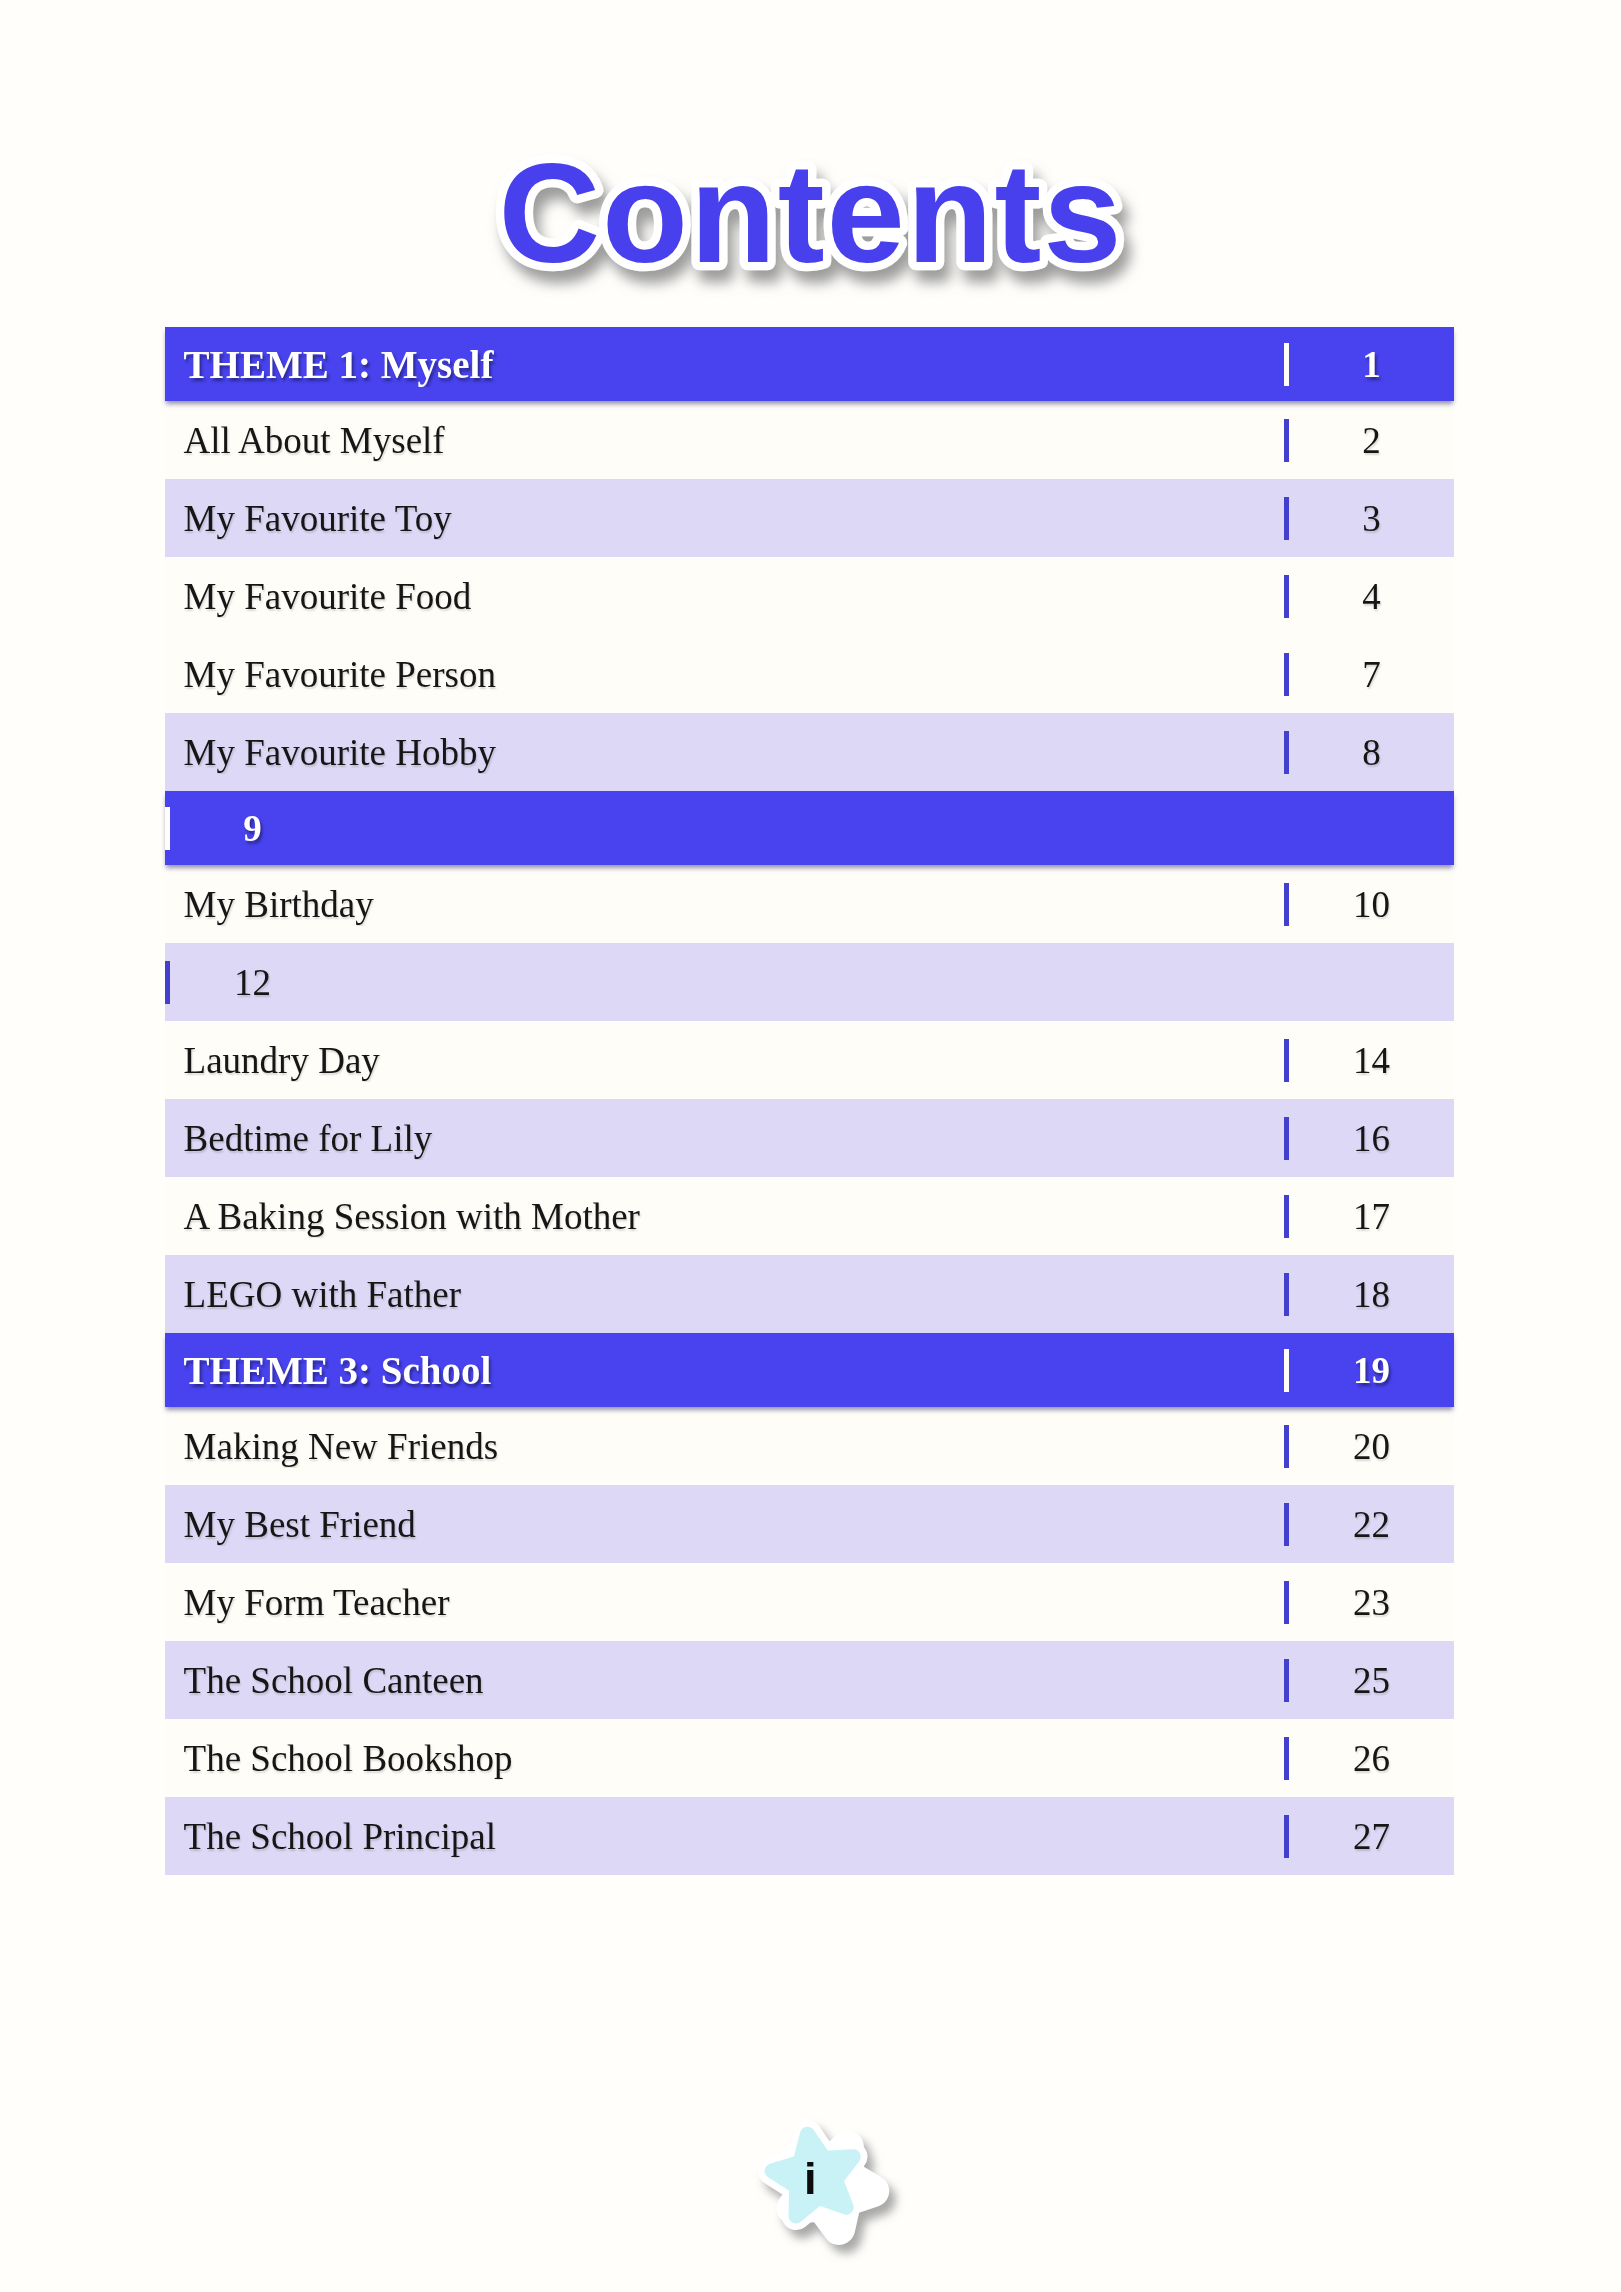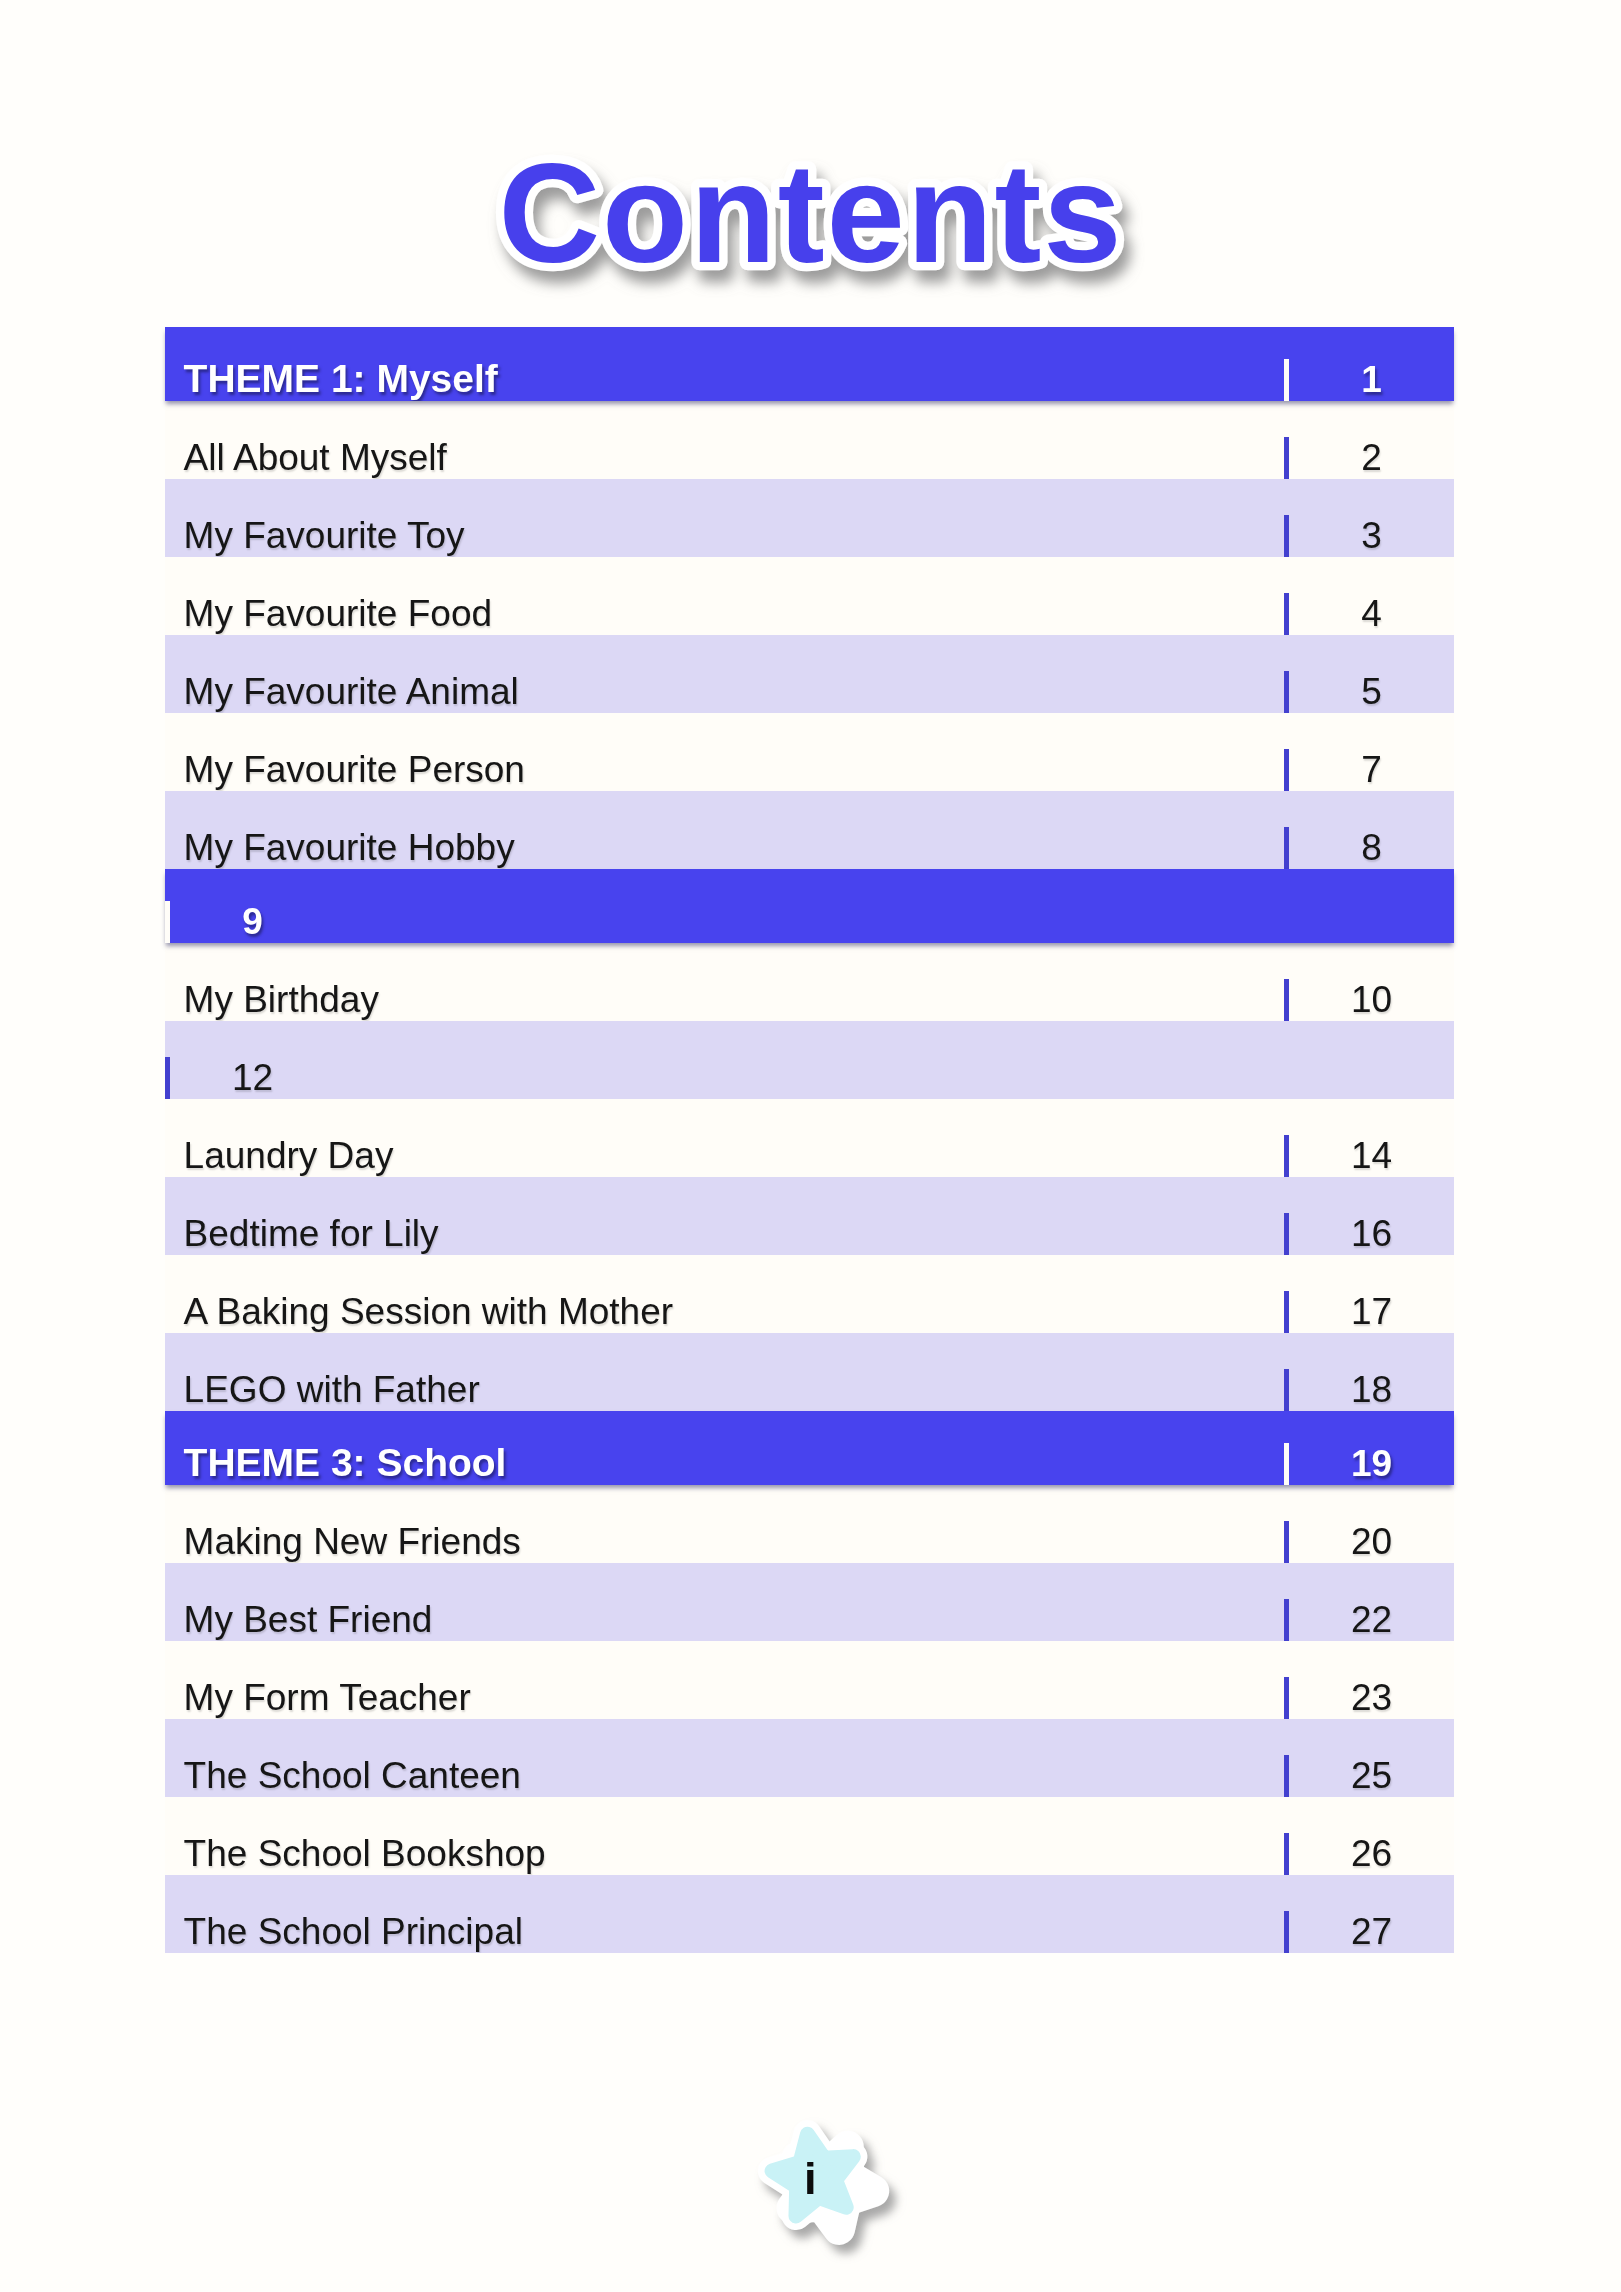--- a/index.html
+++ b/index.html
@@ -34,21 +34,21 @@
     fill:var(--title-blue);
     stroke:#ffffff;
     stroke-width:18px;
     paint-order:stroke;
     stroke-linejoin:round;
   }
   
   .toc{
     position:absolute;left:165px;top:327px;width:1289px;
   }
-  .row{display:flex;align-items:flex-end;}
+  .row{display:flex;align-items:center;font-family:Liberation Serif, serif;}
   .row.item{height:78px;}
   .row.theme{
     height:74px;
     background:var(--header-blue);
     box-shadow:0 3.7px 4.6px -0.9px rgba(60,60,110,0.55);
     position:relative;z-index:1;
   }
   .row.white{background:var(--row-white);}
   .row.lav{background:var(--row-lavender);}
   .cell-title{
@@ -114,24 +114,20 @@
         <div class="cell-title">All About Myself</div>
         <div class="cell-page">2</div>
       </div>
       <div class="row item lav">
         <div class="cell-title">My Favourite Toy</div>
         <div class="cell-page">3</div>
       </div>
       <div class="row item white">
         <div class="cell-title">My Favourite Food</div>
         <div class="cell-page">4</div>
-      </div>
-      <div class="row item lav">
-        <div class="cell-title">My Favourite Animal</div>
-        <div class="cell-page">5</div>
       </div>
       <div class="row item white">
         <div class="cell-title">My Favourite Person</div>
         <div class="cell-page">7</div>
       </div>
       <div class="row item lav">
         <div class="cell-title">My Favourite Hobby</div>
         <div class="cell-page">8</div>
       </div>
       <div class="row theme">

